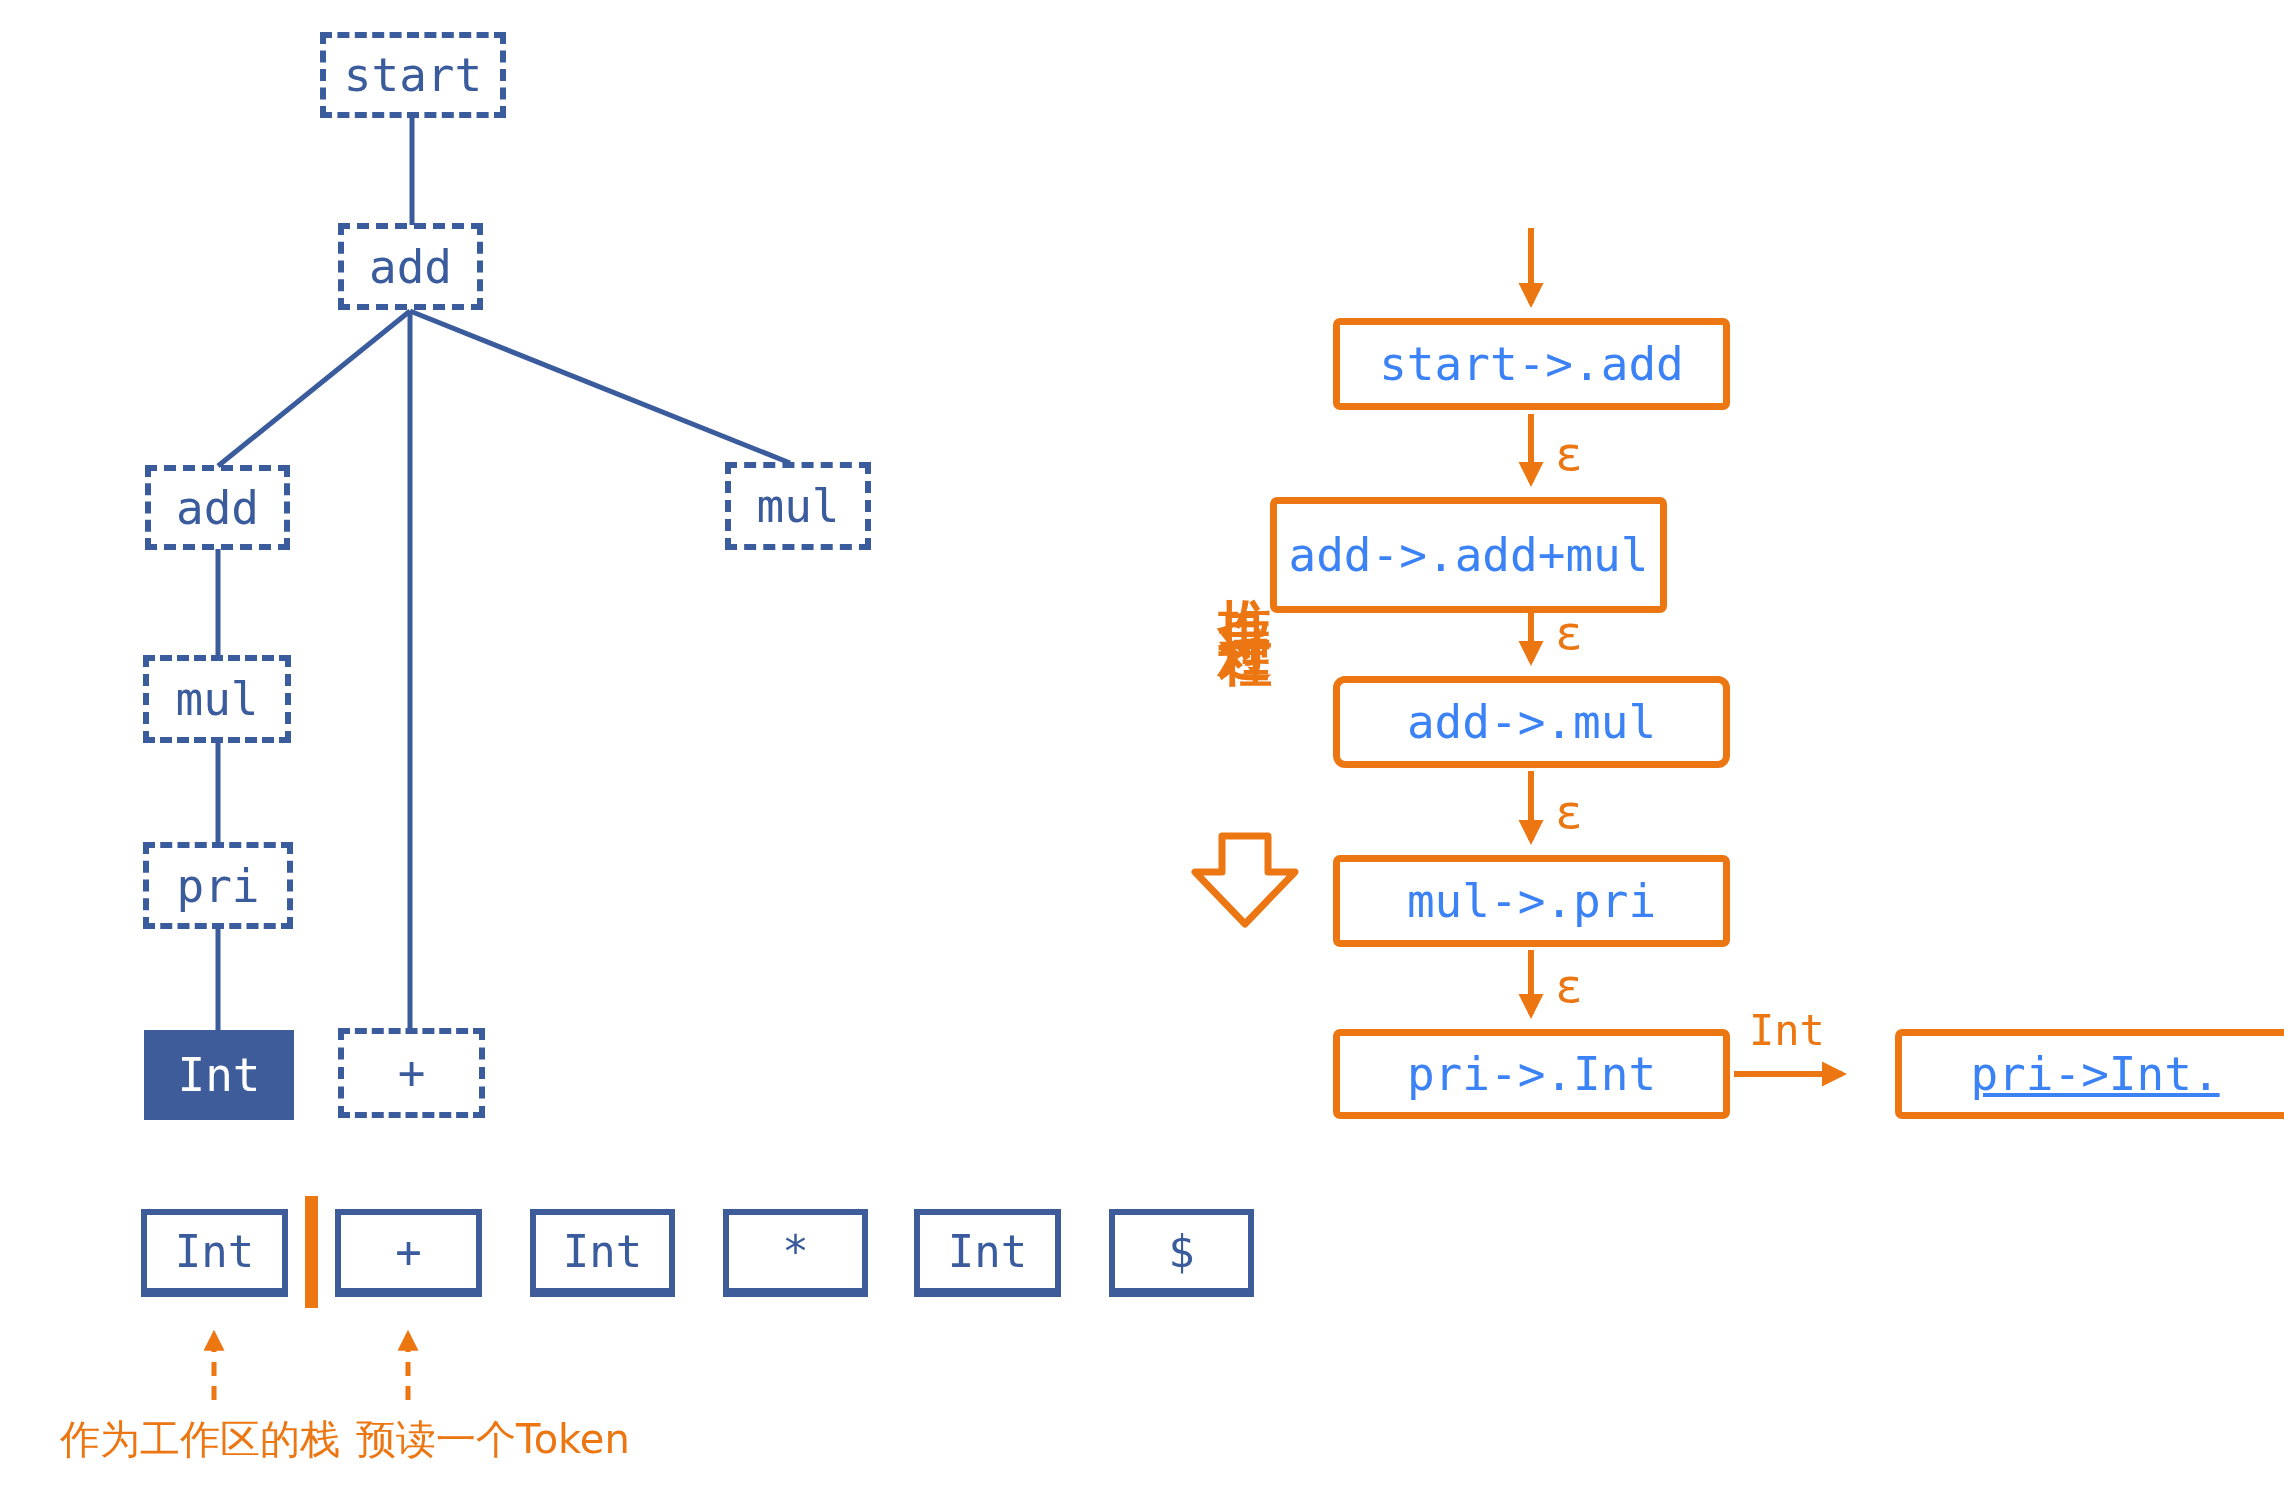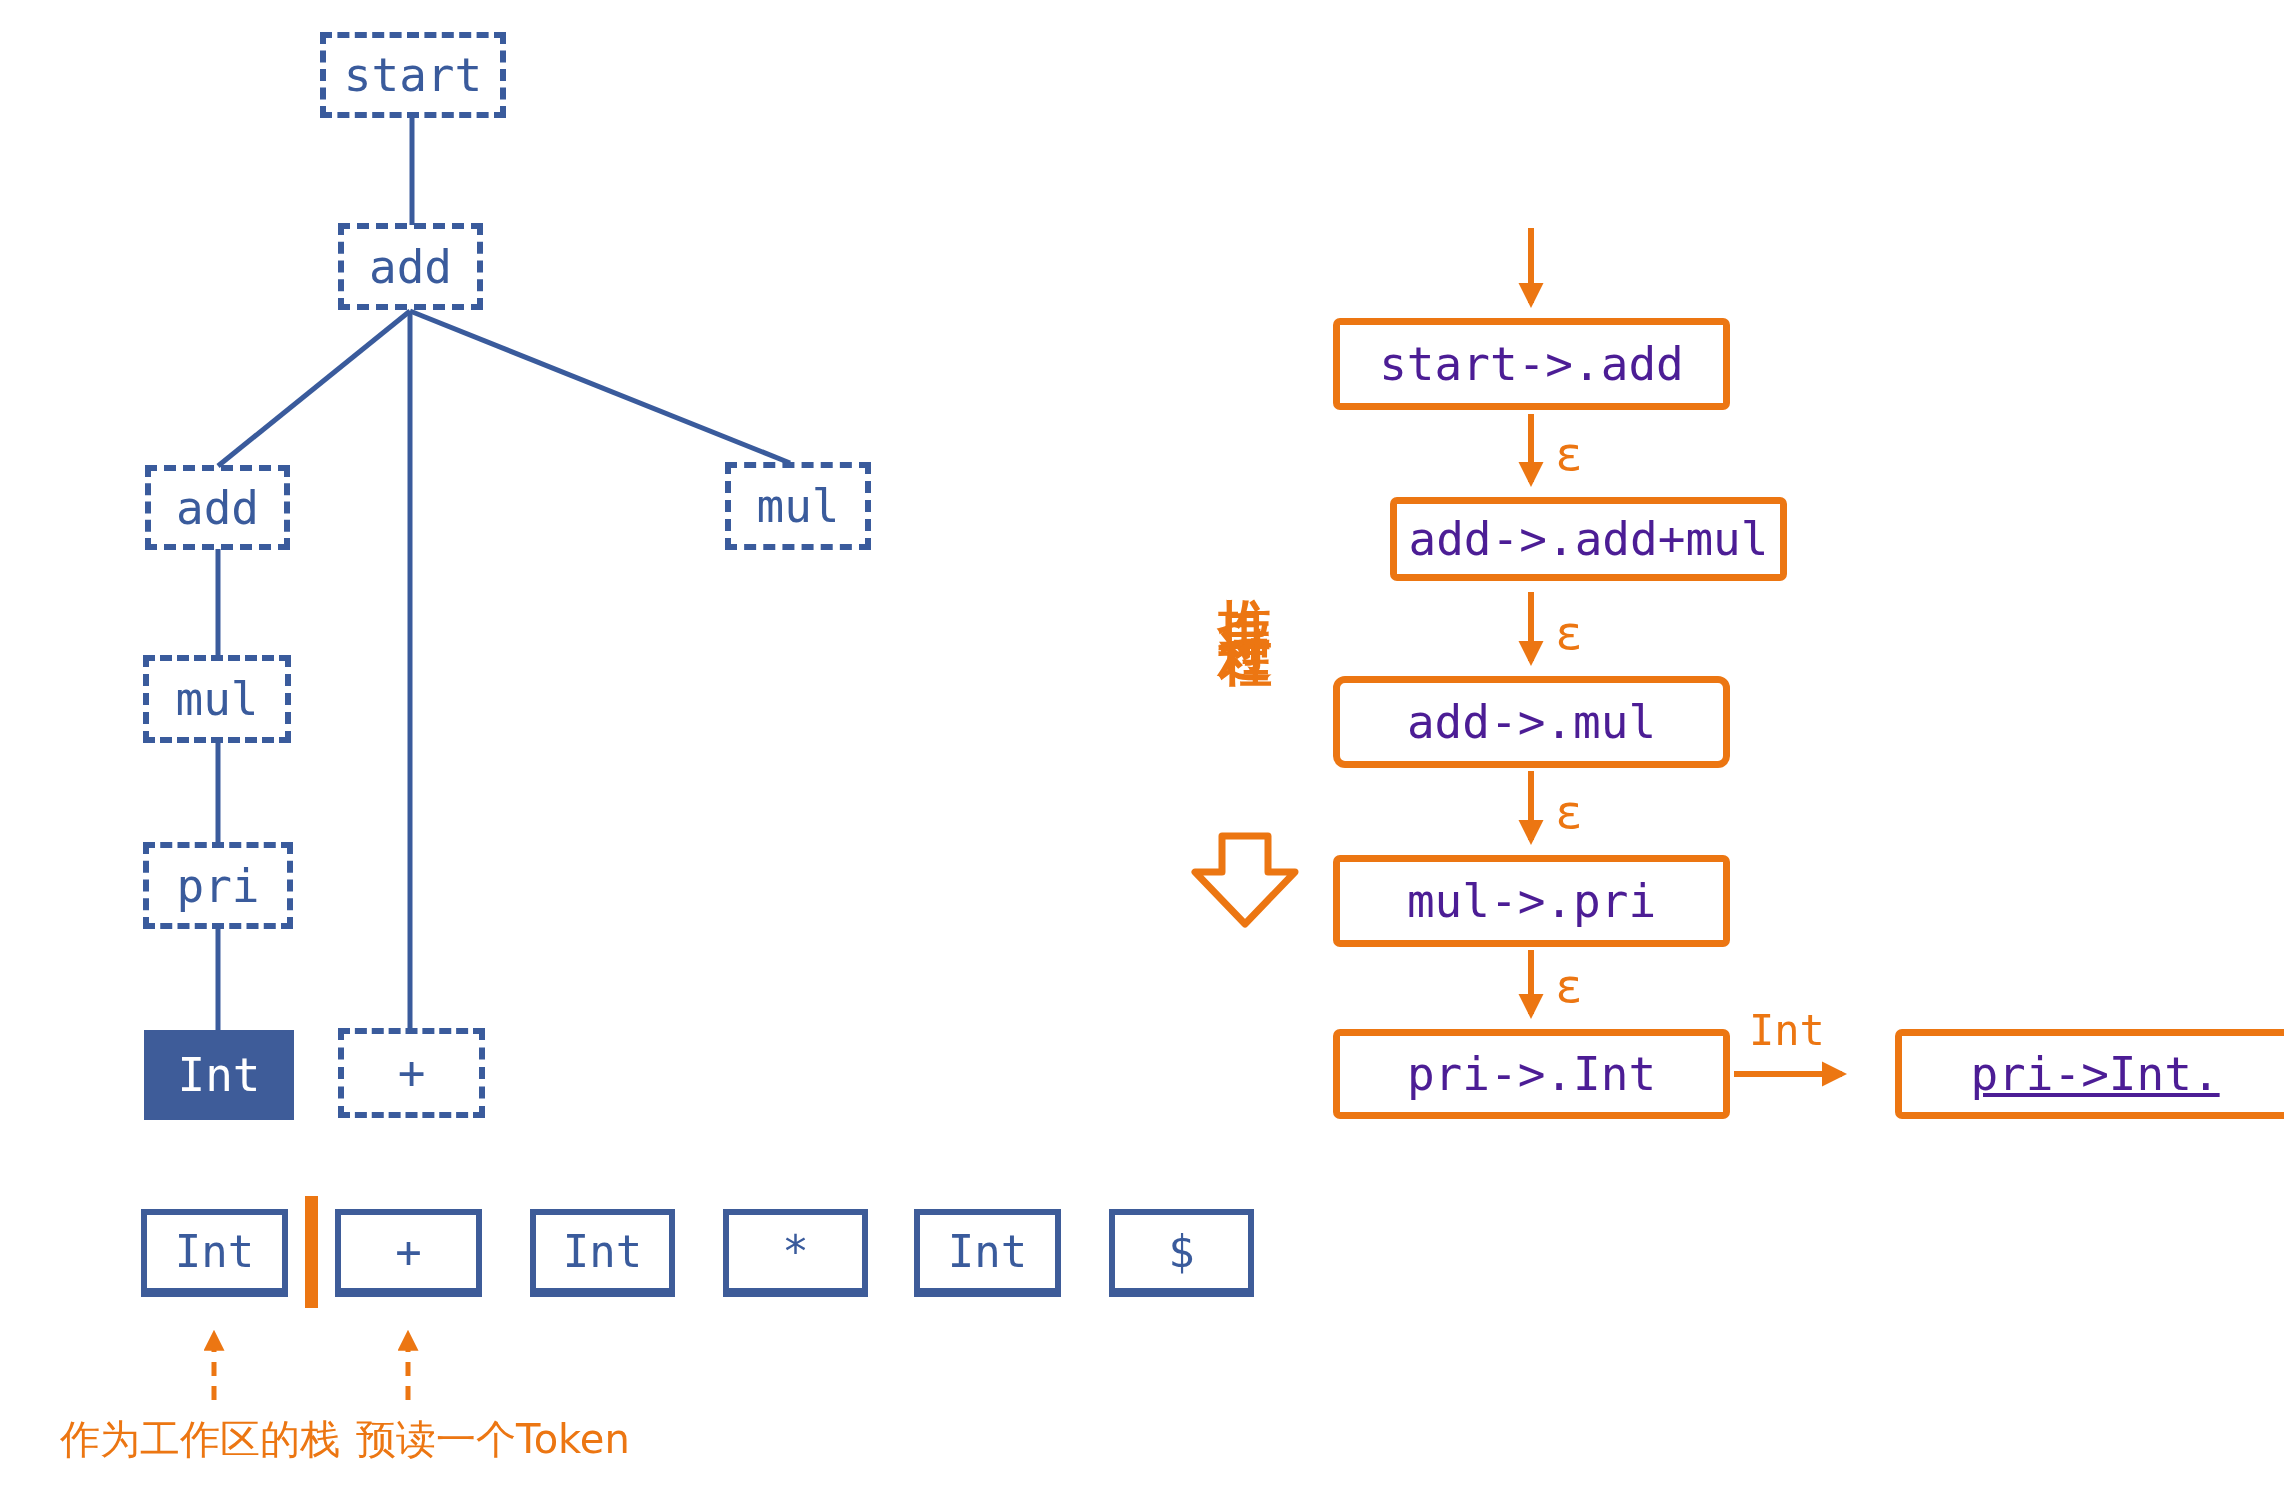--- a/index.html
+++ b/index.html
@@ -4,21 +4,21 @@
 <style>
   html,body{margin:0;padding:0;background:#ffffff;}
   .canvas{position:relative;width:2284px;height:1487px;background:#fff;overflow:hidden;
           font-family:"DejaVu Sans Mono","Liberation Mono",monospace;margin-left:18px;}
   .lines{position:absolute;left:0;top:0;z-index:0;}
   .box{position:absolute;display:flex;align-items:center;justify-content:center;
        box-sizing:border-box;z-index:2;}
   .tree-dashed{border:6px dashed #3a5b9c;color:#3a5b9c;font-size:46px;background:transparent;}
   .tree-solid{background:#3e5c99;color:#ffffff;font-size:46px;}
   .token{border:6px solid #3e5c99;border-bottom-width:9px;color:#3a5b9c;font-size:44px;background:#fff;}
-  .obox{border:7px solid #ec7612;border-radius:7px;color:#4c1d95;font-size:46px;background:#fff;}
+  .obox{border:7px solid #ec7612;border-radius:7px;color:#3b82f6;font-size:46px;background:#fff;}
   .olabel{position:absolute;color:#ec7612;z-index:2;}
   .eps{font-size:46px;line-height:52px;}
   .cjk{font-family:"DejaVu Sans","Liberation Sans",sans-serif;}
   .vert{writing-mode:vertical-rl;text-orientation:upright;letter-spacing:14px;font-size:54px;font-weight:bold;}
   .note{font-size:40px;white-space:nowrap;}
   .shift{font-size:42px;}
 </style>
 </head>
 <body>
 
@@ -110,21 +110,21 @@
   <div class="box token" style="left:1091px;top:1209px;width:145px;height:88px;">
       <span>$</span>
     </div>
 
   <div class="olabel note cjk" style="left:338px;top:1412px;">预读一个Token</div>
   <div class="olabel note cjk" style="left:42px;top:1412px;">作为工作区的栈</div>
 
   <div class="box obox" style="left:1315px;top:318px;width:397px;height:92px;">
       <span>start-&gt;.add</span>
     </div>
-  <div class="box obox" style="left:1372px;top:497px;width:397px;height:84px;">
+  <div class="box obox" style="left:1252px;top:497px;width:397px;height:116px;">
       <span>add-&gt;.add+mul</span>
     </div>
   <div class="box obox" style="left:1315px;top:676px;width:397px;height:92px;border-radius:12px;">
       <span>add-&gt;.mul</span>
     </div>
   <div class="box obox" style="left:1315px;top:855px;width:397px;height:92px;">
       <span>mul-&gt;.pri</span>
     </div>
   <div class="box obox" style="left:1315px;top:1029px;width:397px;height:90px;">
       <span>pri-&gt;.Int</span>

